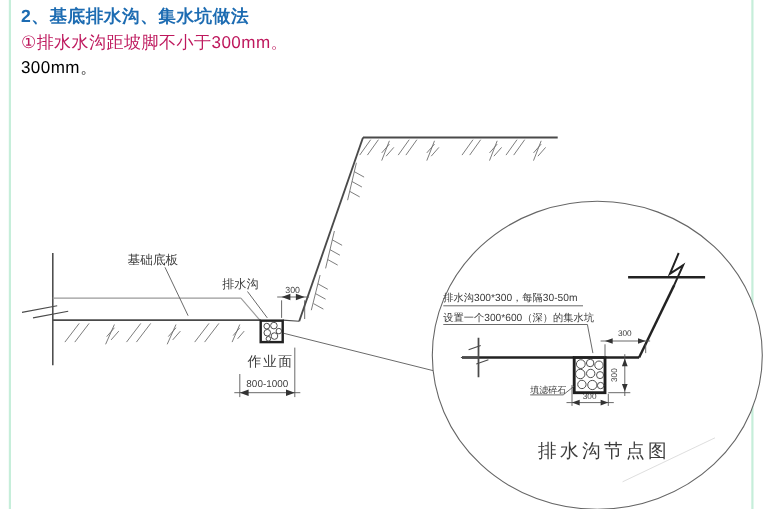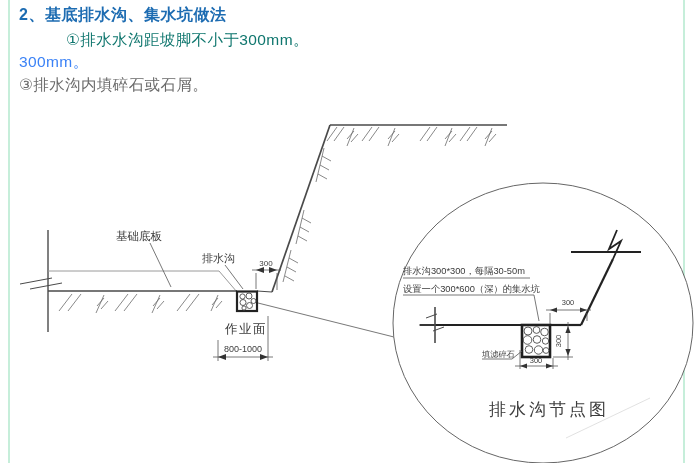--- a/index.html
+++ b/index.html
@@ -25,23 +25,22 @@
 <body>
 
 <div class="page">
 
   <div class="mint-line" style="left: 8px; background: rgb(198, 238, 218);"></div>
   <div class="mint-line" style="left: 683px; background: rgb(198, 238, 218);"></div>
 
   <div class="doc-title" style="color: rgb(29, 108, 178);">2、基底排水沟、集水坑做法</div>
 
   <div class="doc-text">
-    <p style="color: #0f766e; margin-left: 47px;">①排水水沟距坡脚不小于300mm。</p>
-    <p style="color: #3b82f6;">300mm。</p>
-    <p style="color: rgb(106, 106, 106);">③排水沟内填碎石或石屑。</p>
+    <p style="color: #be185d;">①排水水沟距坡脚不小于300mm。</p>
+    <p style="color: #000000;">300mm。</p>
   </div>
 
   <svg style="position:absolute;left:0;top:118px;" width="695" height="345" viewBox="0 118 695 345">
 
     <g>
 
       <path class="thin" d="M330,125 L507,125" style="stroke-width:1.6"></path>
       <path class="thin" d="M330,125 L272,292" style="stroke-width:1.7"></path>
 
       <path class="thin" d="M257,291 L272,292"></path>

